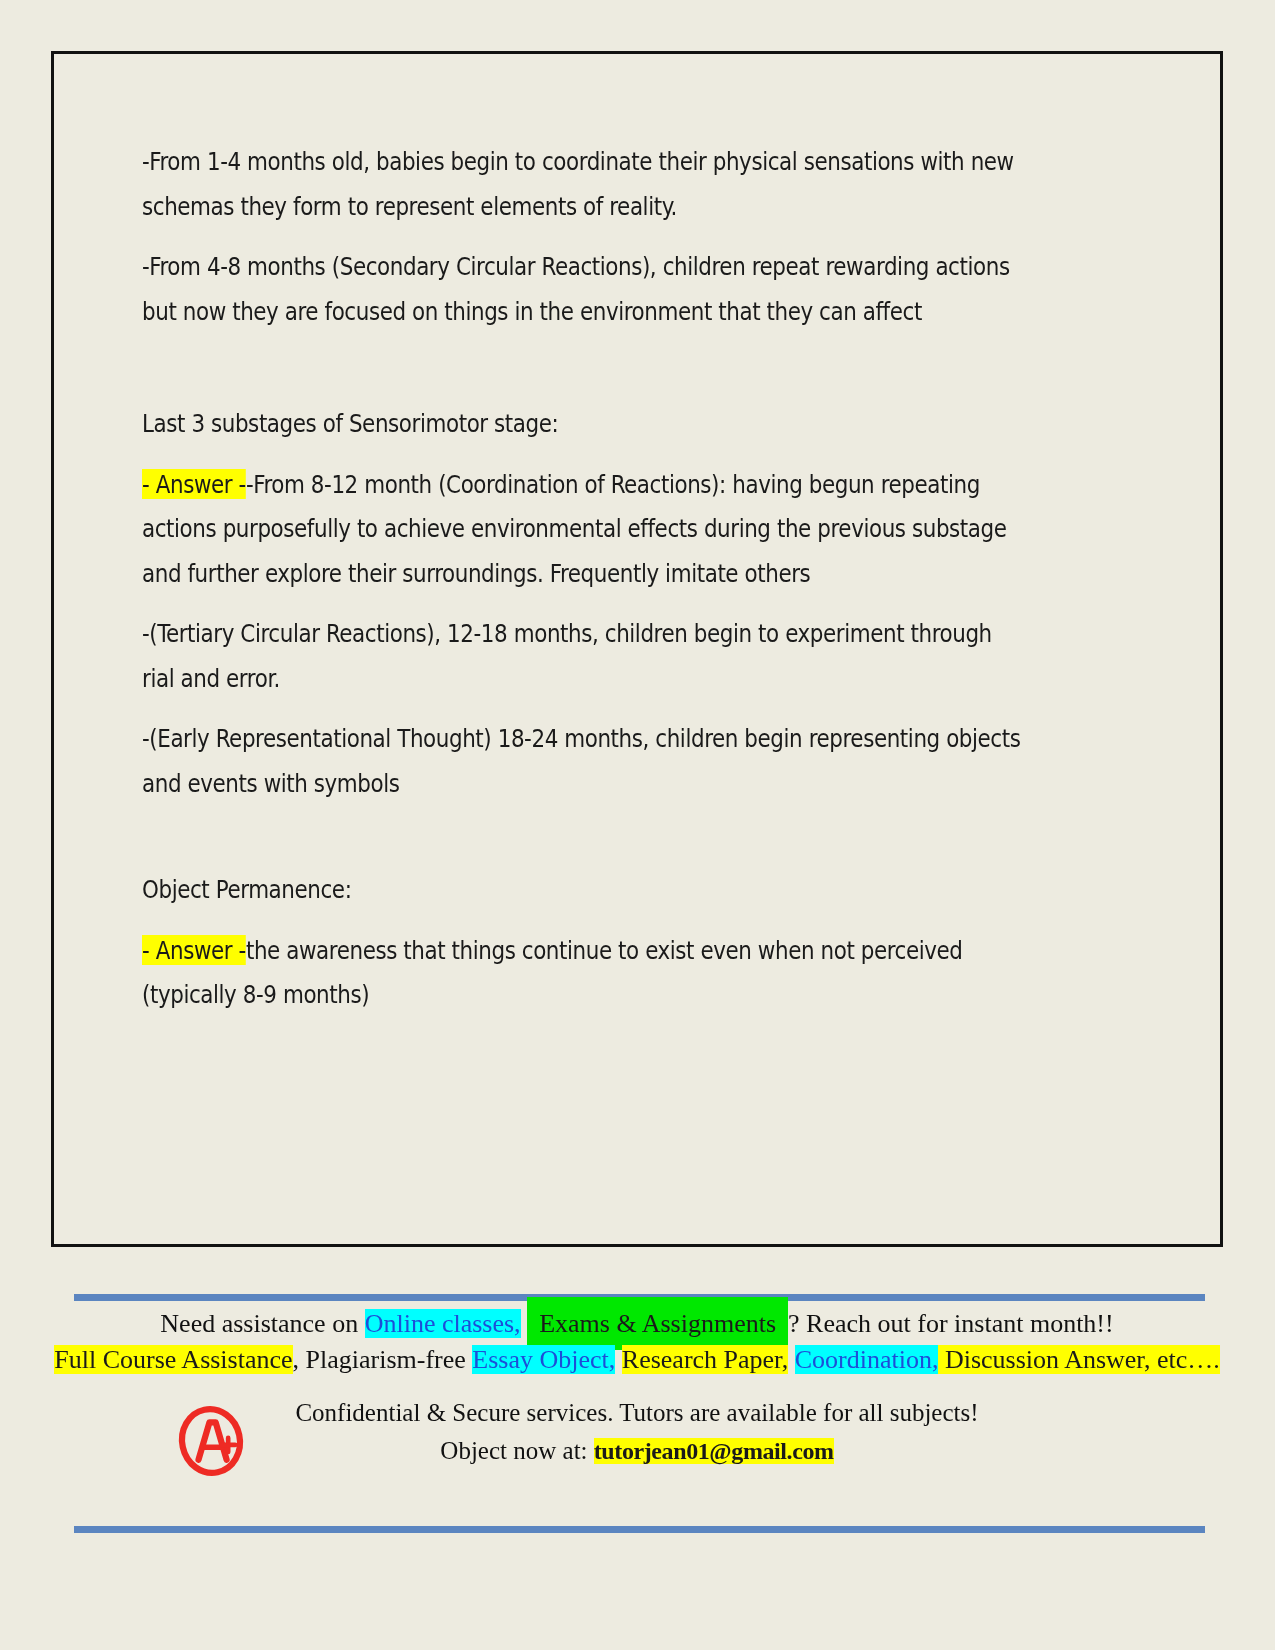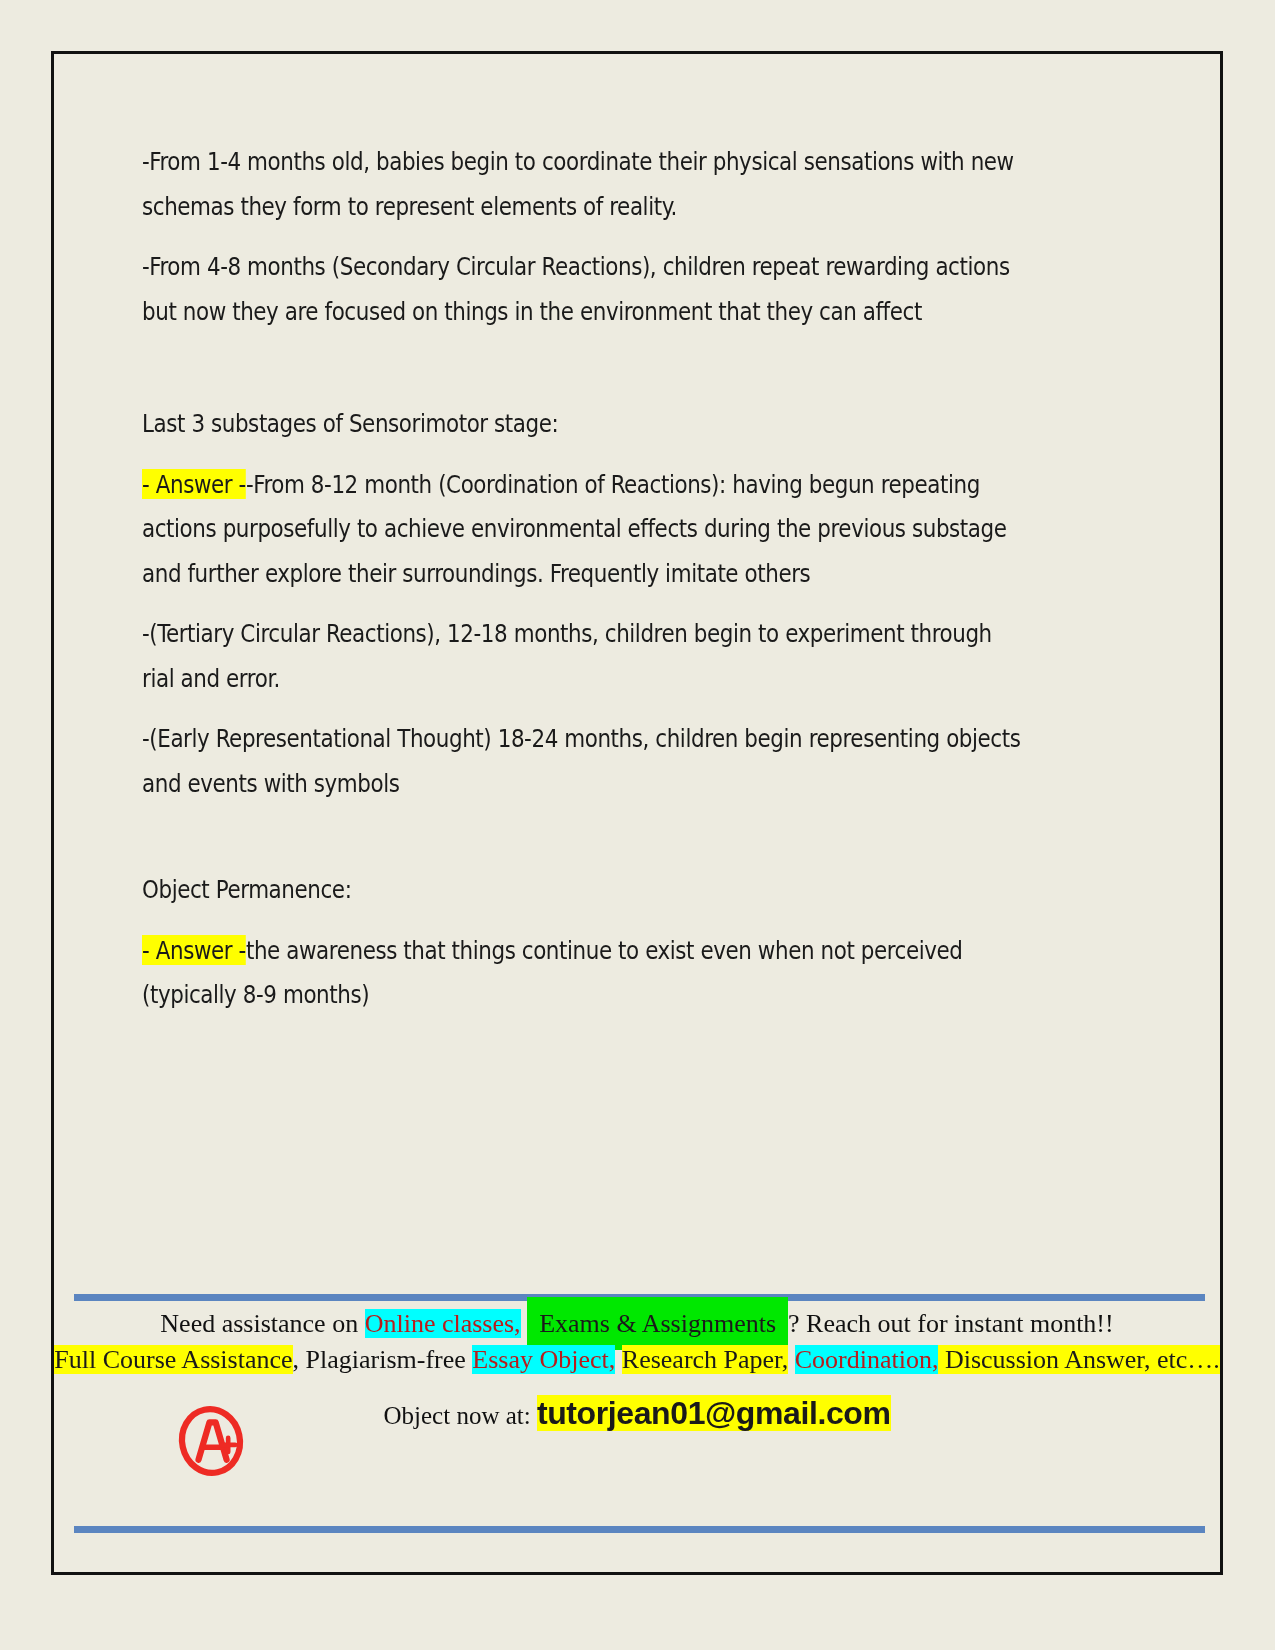--- a/index.html
+++ b/index.html
@@ -12,21 +12,21 @@
     background: #edebe0;
     font-family: "Liberation Sans", sans-serif;
     overflow: hidden;
   }
 
   #page {
     position: absolute;
     left: 51px;
     top: 51px;
     width: 1172px;
-    height: 1524px;
+    height: 1196px;
     border: 3px solid #111111;
     background: #edebe0;
     box-sizing: border-box;
   }
 
   
   .notes {
     position: absolute;
     left: 88px;
     top: 85px;
@@ -48,21 +48,21 @@
   .gap-lg { height: 52px; }
   .gap-md { height: 46px; }
 
   mark.hl-yellow {
     background: #ffff00;
     color: #1a1a1a;
     padding: 0;
   }
   mark.hl-cyan {
     background: #00ffff;
-    color: #b91c1c;
+    color: #1d4ed8;
     padding: 0;
   }
   mark.hl-green {
     background: #00e800;
     color: #1a1a1a;
     padding: 12px;
   }
 
   
   .rule-blue {
@@ -99,23 +99,23 @@
     text-align: center;
     font-family: "Liberation Serif", serif;
     color: #111;
   }
   .footer-line2 {
     font-size: 25px;
     line-height: 38px;
     white-space: nowrap;
   }
   .email-addr {
-    font-family: Liberation Sans, sans-serif;
+    font-family: Liberation Serif, serif;
     font-weight: bold;
-    font-size: 32px;
+    font-size: 24px;
     letter-spacing: -0.4px;
   }
 
   
   #logo {
     position: absolute;
     left: 118px;
     top: 1348px;
     width: 78px;
     height: 78px;
@@ -160,18 +160,19 @@
 
   <svg id="logo" viewBox="0 0 100 100">
     <ellipse cx="50" cy="50" rx="37" ry="41" fill="none" stroke="#ee2b24" stroke-width="8" transform="rotate(-12 50 50)"></ellipse>
     <path d="M34 74 L48 26 L56 26 L70 74" fill="none" stroke="#ee2b24" stroke-width="8" stroke-linecap="round" stroke-linejoin="round"></path>
     <line x1="40" y1="58" x2="64" y2="58" stroke="#ee2b24" stroke-width="7" stroke-linecap="round"></line>
     <line x1="72" y1="46" x2="72" y2="64" stroke="#ee2b24" stroke-width="6" stroke-linecap="round"></line>
     <line x1="63" y1="55" x2="81" y2="55" stroke="#ee2b24" stroke-width="6" stroke-linecap="round"></line>
   </svg>
 
   <div class="footer-block2">
+    <div class="footer-line2">Confidential &amp; Secure services. Tutors are available for all subjects!</div>
     <div class="footer-line2"><span>Object now at:  </span><mark class="hl-yellow email-addr">tutorjean01@gmail.com</mark></div>
   </div>
 
   <div class="rule-blue" id="rule-bottom"></div>
 
 </div>
 
 </body></html>

